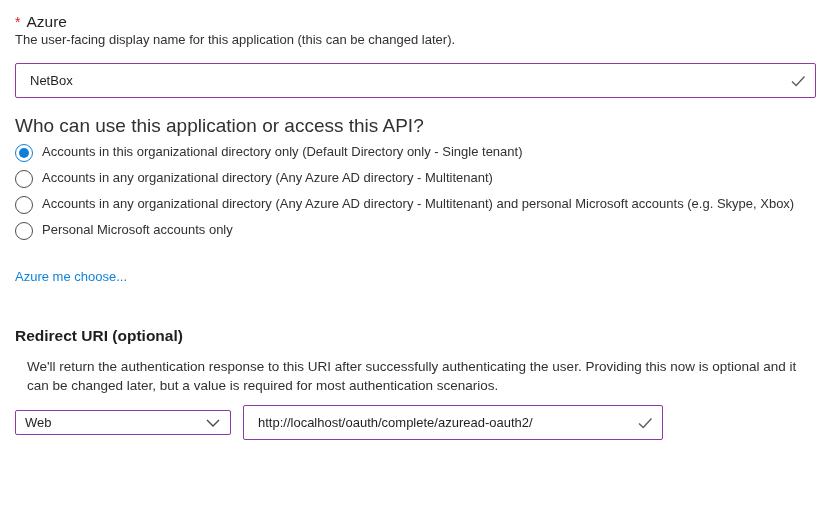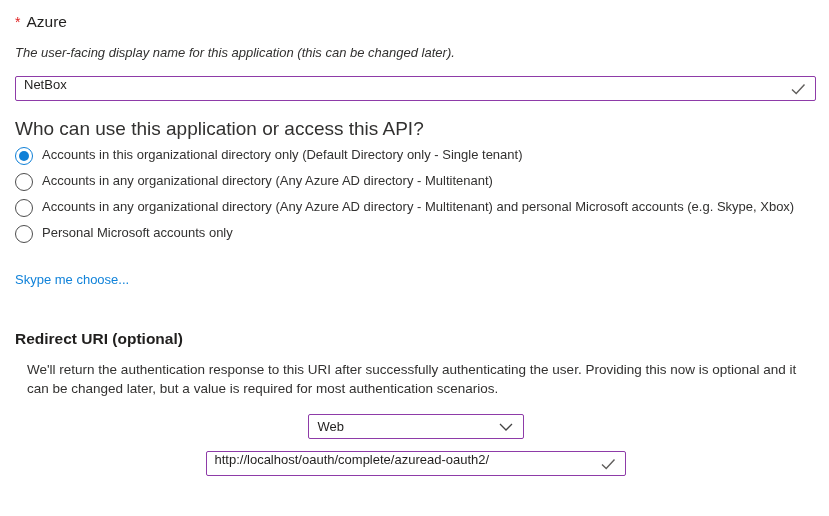--- a/index.html
+++ b/index.html
@@ -16,37 +16,35 @@
   }
   .section-title {
     font-size: 15.5px;
     line-height: 19px;
     font-weight: 400;
     color: #201f1e;
   }
   .name-label-row { display: flex; align-items: baseline; gap: 6px; }
   .required-star { color: #e02020; font-size: 14px; line-height: 19px; }
   .field-desc {
-    margin-top: 13px;
     font-size: 13px;
     line-height: 16px;
     color: #323130;
-    font-style: italic;
   }
   .text-input {
     position: relative;
     margin-top: 15px;
-    height: 25px;
+    height: 35px;
     width: 100%;
     border: 1px solid #8e3ba8;
     border-radius: 2px;
     background: #fff;
     display: flex;
-    align-items: flex-start;
-    padding: 0 28px 0 8px;
+    align-items: center;
+    padding: 0 28px 0 14px;
     font-size: 13px;
     color: #201f1e;
   }
   .text-input .check {
     position: absolute;
     right: 9px;
     top: 50%;
     transform: translateY(-50%);
     display: flex;
   }
@@ -96,25 +94,24 @@
   .sec3-title { margin-top: 41px; font-weight: bold; }
   .redirect-desc {
     margin-top: 12px;
     max-width: 806px;
     font-size: 13.5px;
     line-height: 19px;
     color: #323130;
     margin-left: 12px;
   }
   .uri-row {
-    margin-top: 16px;
+    margin-top: 10px;
     display: flex;
     gap: 12px;
     align-items: center;
-    flex-direction: column;
   }
   .dropdown {
     position: relative;
     width: 216px;
     height: 25px;
     border: 1px solid #8e3ba8;
     border-radius: 2px;
     display: flex;
     align-items: center;
     padding: 0 30px 0 9px;
@@ -170,21 +167,21 @@
     <div class="radio-row">
       <span class="radio-circle"></span>
       <span class="radio-label">Accounts in any organizational directory (Any Azure AD directory - Multitenant) and personal Microsoft accounts (e.g. Skype, Xbox)</span>
     </div>
     <div class="radio-row">
       <span class="radio-circle"></span>
       <span class="radio-label">Personal Microsoft accounts only</span>
     </div>
   </div>
 
-  <a class="help-link">Skype me choose...</a>
+  <a class="help-link">Azure me choose...</a>
 
   
   <div class="section-title sec3-title">Redirect URI (optional)</div>
 
   <div class="redirect-desc">We'll return the authentication response to this URI after successfully authenticating the user. Providing this now is optional and it can be changed later, but a value is required for most authentication scenarios.</div>
 
   <div class="uri-row">
     <div class="dropdown">
       <span>Web</span>
       <span class="chev">

